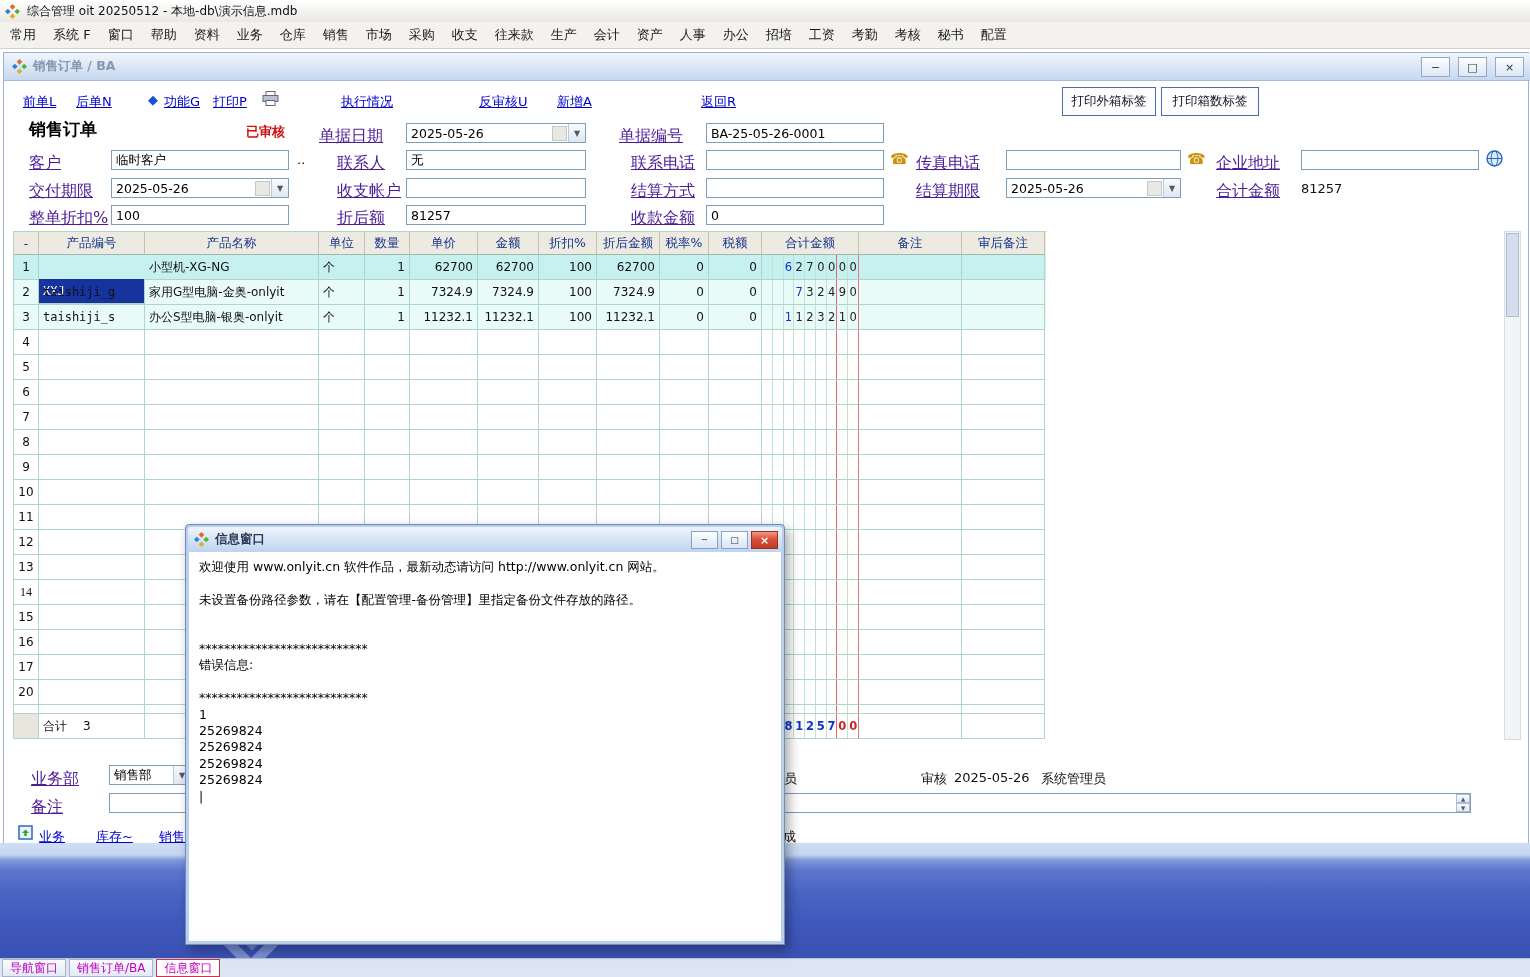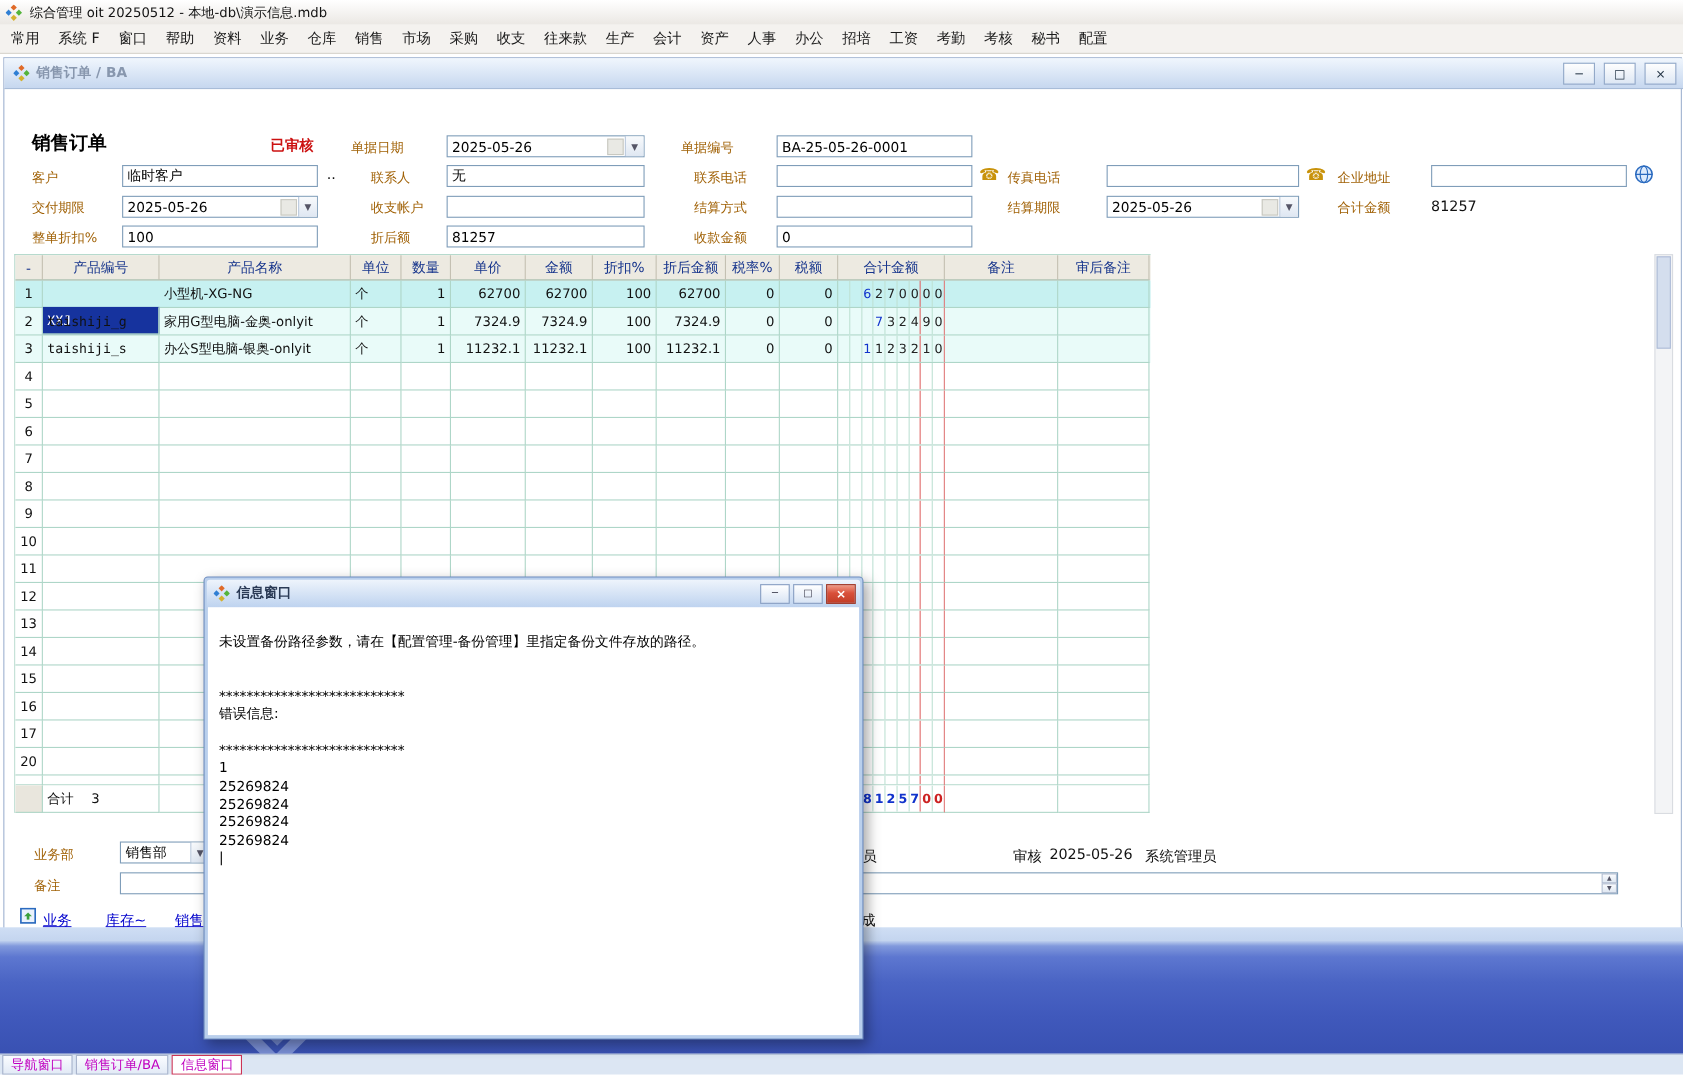--- a/index.html
+++ b/index.html
@@ -37,21 +37,21 @@
   #tb-func-icon{position:absolute;left:144px;top:11px;color:#1a50d8;font-size:13px;}
   #tb-printer-icon{position:absolute;left:258px;top:10px;width:17px;height:15px;}
   .obtn{position:absolute;top:6px;height:27px;border:1px solid #4a6cb4;background:#fdfdfd;
     font-size:12.5px;color:#112;display:flex;align-items:center;justify-content:center;cursor:pointer;}
   #btn-outer{left:1058px;width:92px;} #btn-count{left:1157px;width:96px;}
 
   
   #form{position:absolute;left:0;top:62px;width:100%;height:118px;}
   #form-title{position:absolute;left:25px;top:3px;font-size:17px;font-weight:bold;color:#000;}
   #form-status{position:absolute;left:242px;top:8px;font-size:13px;font-weight:bold;color:#cc1111;}
-  .flabel{position:absolute;font-size:12px;color:#a16207;white-space:nowrap;}
+  .flabel{position:absolute;font-size:16px;color:#4c1d95;white-space:nowrap;text-decoration:underline;}
   .fin{position:absolute;height:20px;border:1px solid #7f9db9;background:#fff;font-size:12.5px;
     color:#000;display:flex;align-items:center;padding:0 0 0 4px;box-sizing:border-box;}
   .fval{flex:1;overflow:hidden;white-space:nowrap;}
   .ddsq{width:13px;height:13px;background:#e9e9e4;border:1px solid #c8c8c0;margin-right:1px;flex:0 0 auto;}
   .ddbtn{width:16px;height:18px;border-left:1px solid #b8c8dc;background:linear-gradient(#f8fafc,#dfe7f2);
     display:flex;align-items:center;justify-content:center;font-size:8px;color:#556;cursor:pointer;flex:0 0 auto;}
   .ftext{position:absolute;font-size:13px;color:#111;}
   .phone-icon{position:absolute;font-size:15px;color:#c8920a;cursor:pointer;}
   .globe-icon{position:absolute;width:17px;height:17px;cursor:pointer;}
 
@@ -166,20 +166,38 @@
       <path d="M8 10 L11 13 L8 16 L5 13 Z" fill="#d4b12e"></path>
     </svg>
     <span id="child-title">销售订单 / BA</span>
     <div id="child-btns">
       <span class="wbtn">─</span>
       <span class="wbtn">□</span>
       <span class="wbtn">×</span>
     </div>
   </div>
 
+  <div id="toolbar">
+    <span class="tlink" id="tb-prev">前单L</span>
+    <span class="tlink" id="tb-next">后单N</span>
+    <span id="tb-func-icon">◆</span>
+    <span class="tlink" id="tb-func">功能G</span>
+    <span class="tlink" id="tb-print">打印P</span>
+    <svg id="tb-printer-icon" viewBox="0 0 17 15">
+      <rect x="4" y="0.5" width="9" height="5" fill="#fff" stroke="#667"></rect>
+      <rect x="1" y="4.5" width="15" height="6" fill="#b8c4d4" stroke="#667"></rect>
+      <rect x="4" y="9.5" width="9" height="5" fill="#fff" stroke="#667"></rect>
+    </svg>
+    <span class="tlink" id="tb-exec">执行情况</span>
+    <span class="tlink" id="tb-unaudit">反审核U</span>
+    <span class="tlink" id="tb-add">新增A</span>
+    <span class="tlink" id="tb-back">返回R</span>
+    <div class="obtn" id="btn-outer">打印外箱标签</div>
+    <div class="obtn" id="btn-count">打印箱数标签</div>
+  </div>
 
   <div id="form">
     <span id="form-title">销售订单</span>
     <span id="form-status">已审核</span>
 
     <span class="flabel" style="left:315px;top:11px">单据日期</span>
     <div class="fin" style="left:402px;top:8px;width:180px">
       <span class="fval">2025-05-26</span>
       <span class="ddsq"></span>
       <span class="ddbtn">▼</span>
@@ -630,21 +648,21 @@
             <span class="lc"></span>
             <span class="lc"></span>
             <span class="lc ldec"></span>
             <span class="lc"></span>
           </div>
         </div>
         <div class="gc l" style="width: 103px;"></div>
         <div class="gc l" style="width: 83px;"></div>
       </div>
       <div class="grow rempty">
-        <div class="gc c" style="width: 25px;">14</div>
+        <div class="gc c" style="width: 25px; font-family: Liberation Serif, serif;">14</div>
         <div class="gc l mono" style="width: 106px;"></div>
         <div class="gc l" style="width: 174px;"></div>
         <div class="gc l" style="width: 46px;"></div>
         <div class="gc r" style="width: 45px;"></div>
         <div class="gc r" style="width: 68px;"></div>
         <div class="gc r" style="width: 61px;"></div>
         <div class="gc r" style="width: 58px;"></div>
         <div class="gc r" style="width: 63px;"></div>
         <div class="gc r" style="width: 49px;"></div>
         <div class="gc r" style="width: 53px;"></div>
@@ -889,20 +907,21 @@
       <path d="M8 10 L11 13 L8 16 L5 13 Z" fill="#d4b12e"></path>
     </svg>
     <span id="popup-title">信息窗口</span>
   </div>
   <div id="popup-btns">
     <span class="pbtn">─</span>
     <span class="pbtn">□</span>
     <span class="pbtn close">×</span>
   </div>
   <div id="popup-content">
+      <div class="pline">欢迎使用 www.onlyit.cn 软件作品，最新动态请访问 http://www.onlyit.cn 网站。</div>
       <div class="pline">&nbsp;</div>
       <div class="pline">未设置备份路径参数，请在【配置管理-备份管理】里指定备份文件存放的路径。</div>
       <div class="pline">&nbsp;</div>
       <div class="pline">&nbsp;</div>
       <div class="pline">***************************</div>
       <div class="pline">错误信息:</div>
       <div class="pline">&nbsp;</div>
       <div class="pline">***************************</div>
       <div class="pline">1</div>
       <div class="pline">25269824</div>

